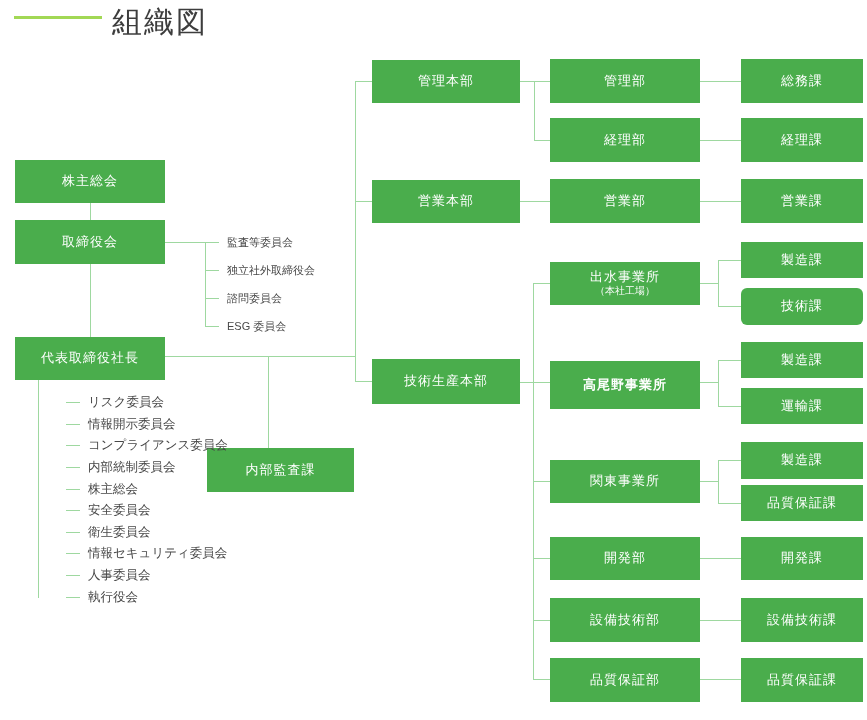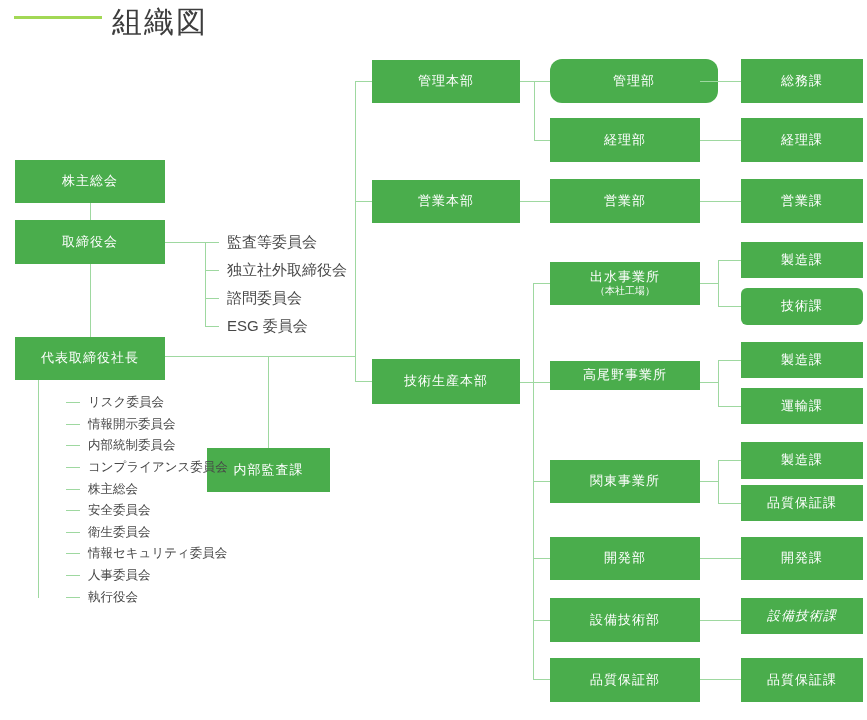--- a/index.html
+++ b/index.html
@@ -25,41 +25,41 @@
   .box .sub{font-size:10px;letter-spacing:0;}
 
   
   .hl{position:absolute;height:1px;background:var(--connector);}
   .vl{position:absolute;width:1px;background:var(--connector);}
 
   
   .clist{position:absolute;}
   .citem{display:flex;align-items:center;color:#484848;}
   .citem .dash{width:14px;height:1px;background:var(--connector);margin-right:8px;flex:none;}
-  .blist .citem{height:28px;font-size:15px;}
+  .blist .citem{height:28px;font-size:11px;}
   .plist .citem{height:21.6px;font-size:12.5px;}
 </style>
 </head>
 <body>
 
 <div class="canvas">
 
   <div class="title-line"></div>
   <h1 class="page-title">組織図</h1>
 
   <div class="box" style="left:15px;top:160px;width:150px;height:43px;">
       <span>株主総会</span>
     </div>
   <div class="box" style="left:15px;top:220px;width:150px;height:44px;">
       <span>取締役会</span>
     </div>
   <div class="box" style="left:15px;top:337px;width:150px;height:43px;">
       <span>代表取締役社長</span>
     </div>
-  <div class="box" style="left:207px;top:448px;width:123px;height:44px;text-align:center;">
+  <div class="box" style="left:207px;top:448px;width:147px;height:44px;text-align:center;">
       <span>内部監査課</span>
     </div>
 
   <div class="vl" style="left:90px;top:203px;height:17px;"></div>
   <div class="vl" style="left:90px;top:264px;height:73px;"></div>
   <div class="hl" style="left:165px;top:242px;width:40px;"></div>
   <div class="vl" style="left:205px;top:242px;height:85px;"></div>
   <div class="vl" style="left:38px;top:380px;height:218px;"></div>
   <div class="hl" style="left:165px;top:356px;width:190px;"></div>
   <div class="vl" style="left:268px;top:356px;height:92px;"></div>
@@ -87,25 +87,25 @@
     <div class="citem">
         <span class="dash"></span>
         <span>リスク委員会</span>
       </div>
     <div class="citem">
         <span class="dash"></span>
         <span>情報開示委員会</span>
       </div>
     <div class="citem">
         <span class="dash"></span>
+        <span>コンプライアンス委員会</span>
+      </div>
+    <div class="citem">
+        <span class="dash"></span>
         <span>内部統制委員会</span>
-      </div>
-    <div class="citem">
-        <span class="dash"></span>
-        <span>コンプライアンス委員会</span>
       </div>
     <div class="citem">
         <span class="dash"></span>
         <span>株主総会</span>
       </div>
     <div class="citem">
         <span class="dash"></span>
         <span>安全委員会</span>
       </div>
     <div class="citem">
@@ -134,34 +134,34 @@
     </div>
   <div class="box" style="left:372px;top:359px;width:148px;height:45px;">
       <span>技術生産本部</span>
     </div>
 
   <div class="vl" style="left:355px;top:81px;height:301px;"></div>
   <div class="hl" style="left:355px;top:81px;width:17px;"></div>
   <div class="hl" style="left:355px;top:201px;width:17px;"></div>
   <div class="hl" style="left:355px;top:381px;width:17px;"></div>
 
-  <div class="box" style="left:550px;top:59px;width:168px;height:44px;border-radius:12px;">
+  <div class="box" style="left:550px;top:59px;width:150px;height:44px;">
       <span>管理部</span>
     </div>
   <div class="box" style="left:550px;top:118px;width:150px;height:44px;">
       <span>経理部</span>
     </div>
   <div class="box" style="left:550px;top:179px;width:150px;height:44px;">
       <span>営業部</span>
     </div>
   <div class="box" style="left:550px;top:262px;width:150px;height:43px;">
       <span>出水事業所</span>
       <span class="sub">（本社工場）</span>
     </div>
-  <div class="box" style="left:550px;top:361px;width:150px;height:29px;">
+  <div class="box" style="left:550px;top:361px;width:150px;height:48px;font-weight:bold;">
       <span>高尾野事業所</span>
     </div>
   <div class="box" style="left:550px;top:460px;width:150px;height:43px;">
       <span>関東事業所</span>
     </div>
   <div class="box" style="left:550px;top:537px;width:150px;height:43px;justify-content:center;">
       <span>開発部</span>
     </div>
   <div class="box" style="left:550px;top:598px;width:150px;height:44px;">
       <span>設備技術部</span>
@@ -207,21 +207,21 @@
     </div>
   <div class="box" style="left:741px;top:442px;width:122px;height:37px;">
       <span>製造課</span>
     </div>
   <div class="box" style="left:741px;top:485px;width:122px;height:36px;">
       <span>品質保証課</span>
     </div>
   <div class="box" style="left:741px;top:537px;width:122px;height:43px;">
       <span>開発課</span>
     </div>
-  <div class="box" style="left:741px;top:598px;width:122px;height:36px;font-style:italic;">
+  <div class="box" style="left:741px;top:598px;width:122px;height:44px;">
       <span>設備技術課</span>
     </div>
   <div class="box" style="left:741px;top:658px;width:122px;height:44px;">
       <span>品質保証課</span>
     </div>
 
   <div class="hl" style="left:700px;top:81px;width:41px;"></div>
   <div class="hl" style="left:700px;top:140px;width:41px;"></div>
   <div class="hl" style="left:700px;top:201px;width:41px;"></div>
 

